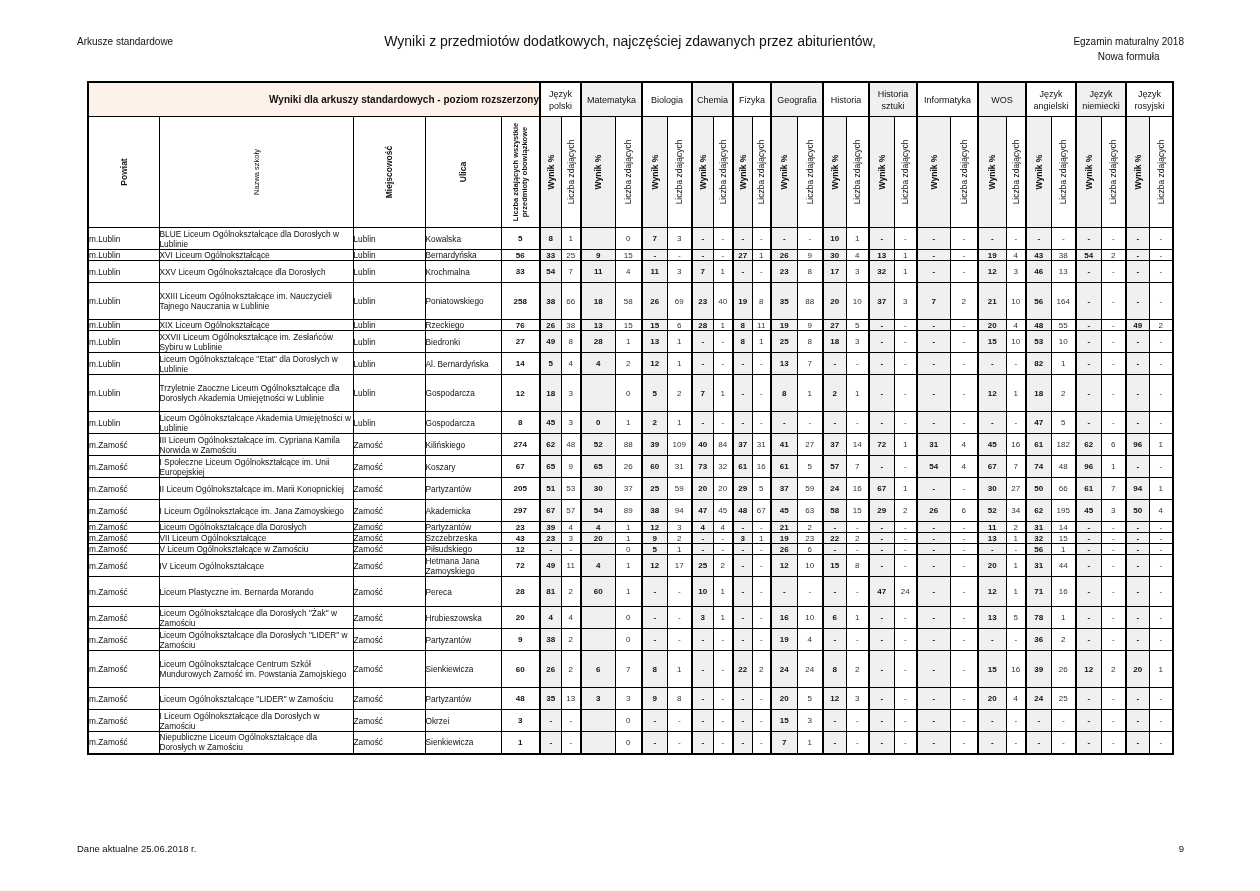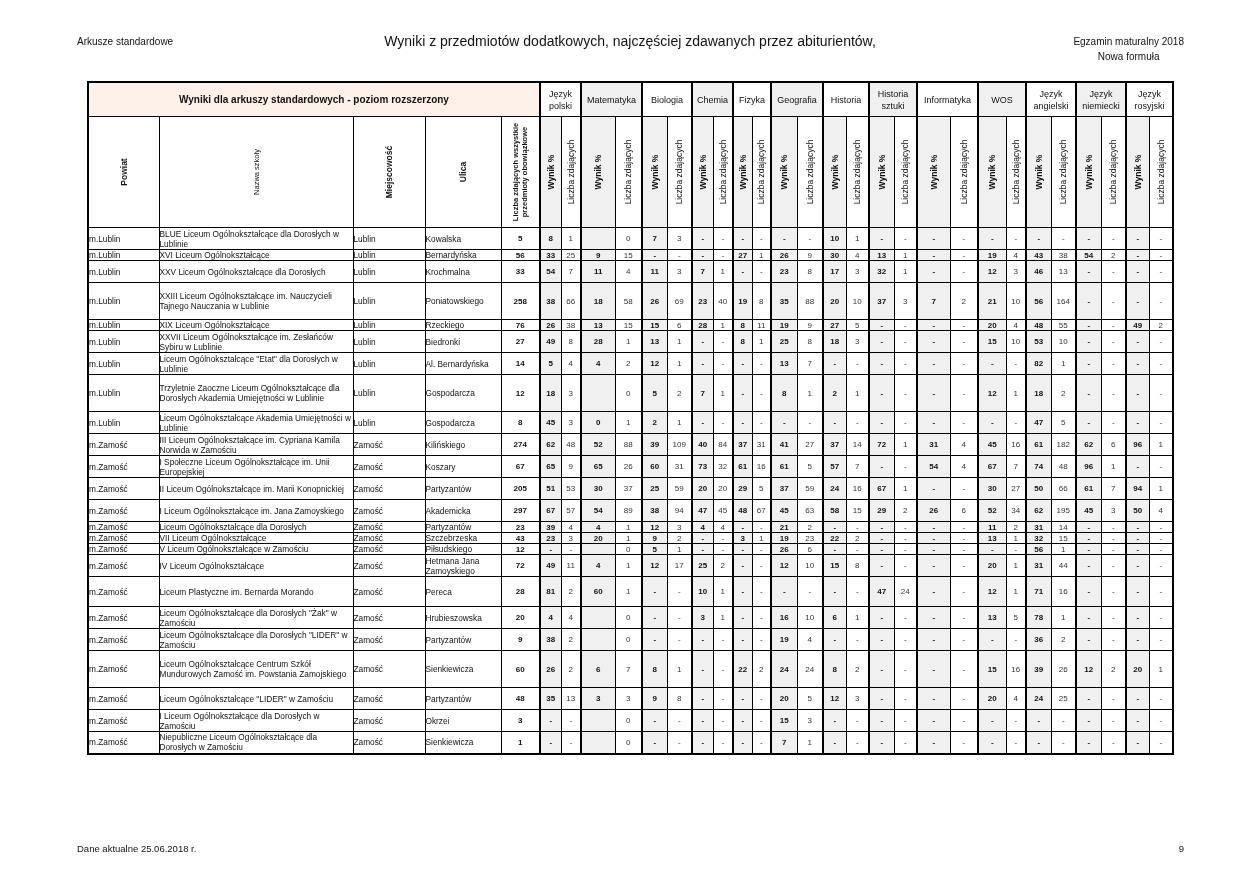--- a/index.html
+++ b/index.html
@@ -9,21 +9,21 @@
   .hdr-center { position:absolute; left:380px; width:500px; top:34px; font-size:14px; text-align:center; line-height:15px; }
   .hdr-right { position:absolute; right:76px; top:34px; font-size:10px; text-align:center; line-height:15px; }
   .ftr-left { position:absolute; left:77px; top:843px; font-size:9.5px; }
   .ftr-center { position:absolute; left:380px; width:500px; top:829px; font-size:9.5px; text-align:center; line-height:14px; }
   .ftr-right { position:absolute; right:76px; top:843px; font-size:9.5px; }
 
   table.res { position:absolute; left:87px; top:81px; border-collapse:collapse; table-layout:fixed;
               border:2px solid #000; font-size:8px; }
   table.res td, table.res th { border:1px solid #000; padding:0; overflow:hidden; }
   table.res th { font-weight:normal; }
-  .title-cell { background:#fdf1e9; font-weight:bold !important; font-size:10px; text-align:center; height:33px; }
+  .title-cell { background:#fdf1e9; font-weight:bold !important; font-size:10px; text-align:right; height:33px; }
   .subj { font-size:9px; text-align:center; line-height:12px; background:#fff; }
   .subj.g { background:#f0f0f0; }
   .vert { height:110px; position:relative; }
   .vert span { position:absolute; left:50%; top:50%; transform:translate(-50%,-50%) rotate(-90deg);
                white-space:nowrap; font-size:8.5px; }
   .vert.b span { font-weight:bold; }
   .vert.g { background:#f0f0f0; }
   .vert.small span { font-size:7.5px; line-height:9px; text-align:center; }
   td.w { background:#f0f0f0; font-weight:bold; text-align:center; }
   td.l { text-align:center; color:#333; }

